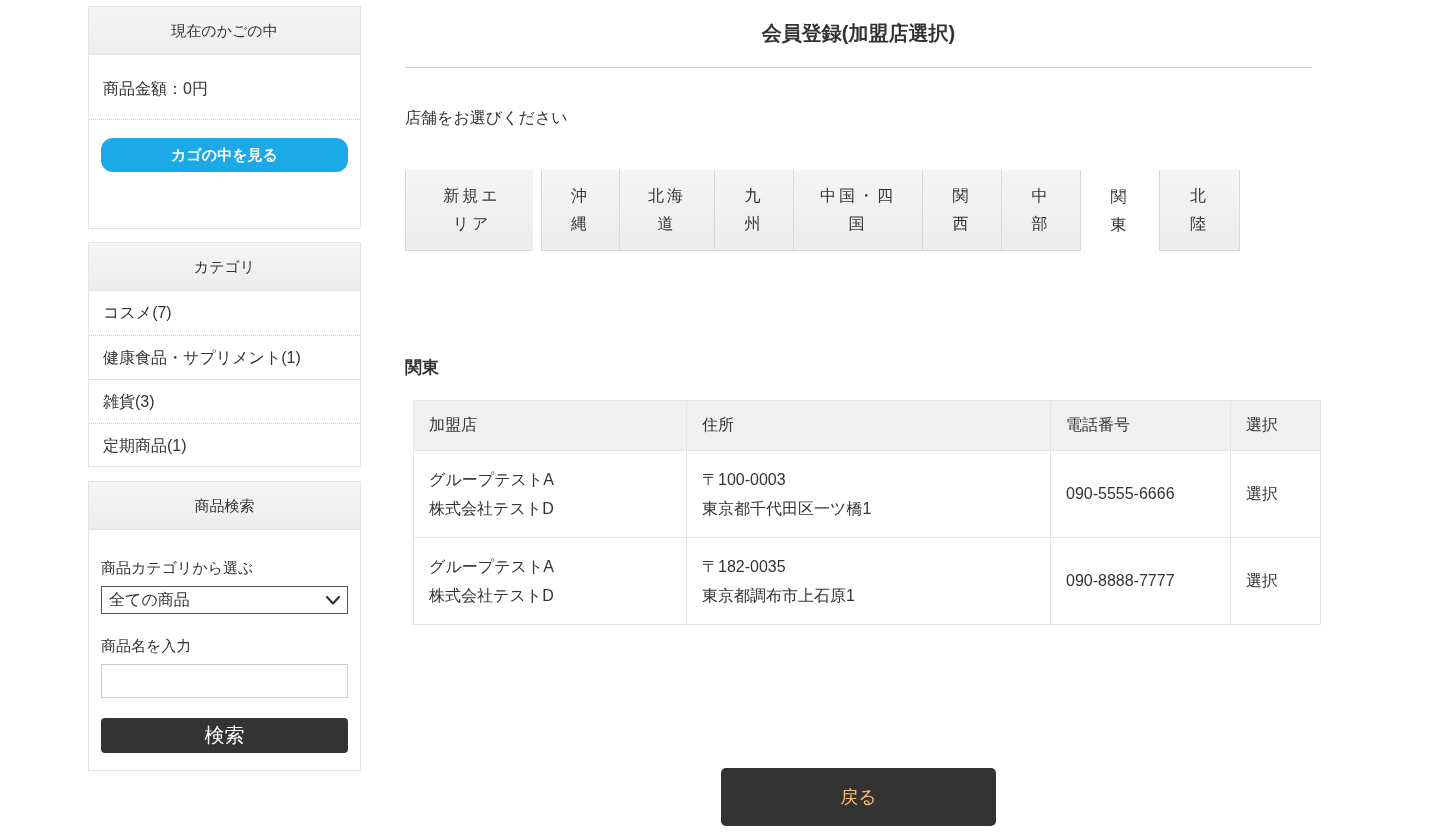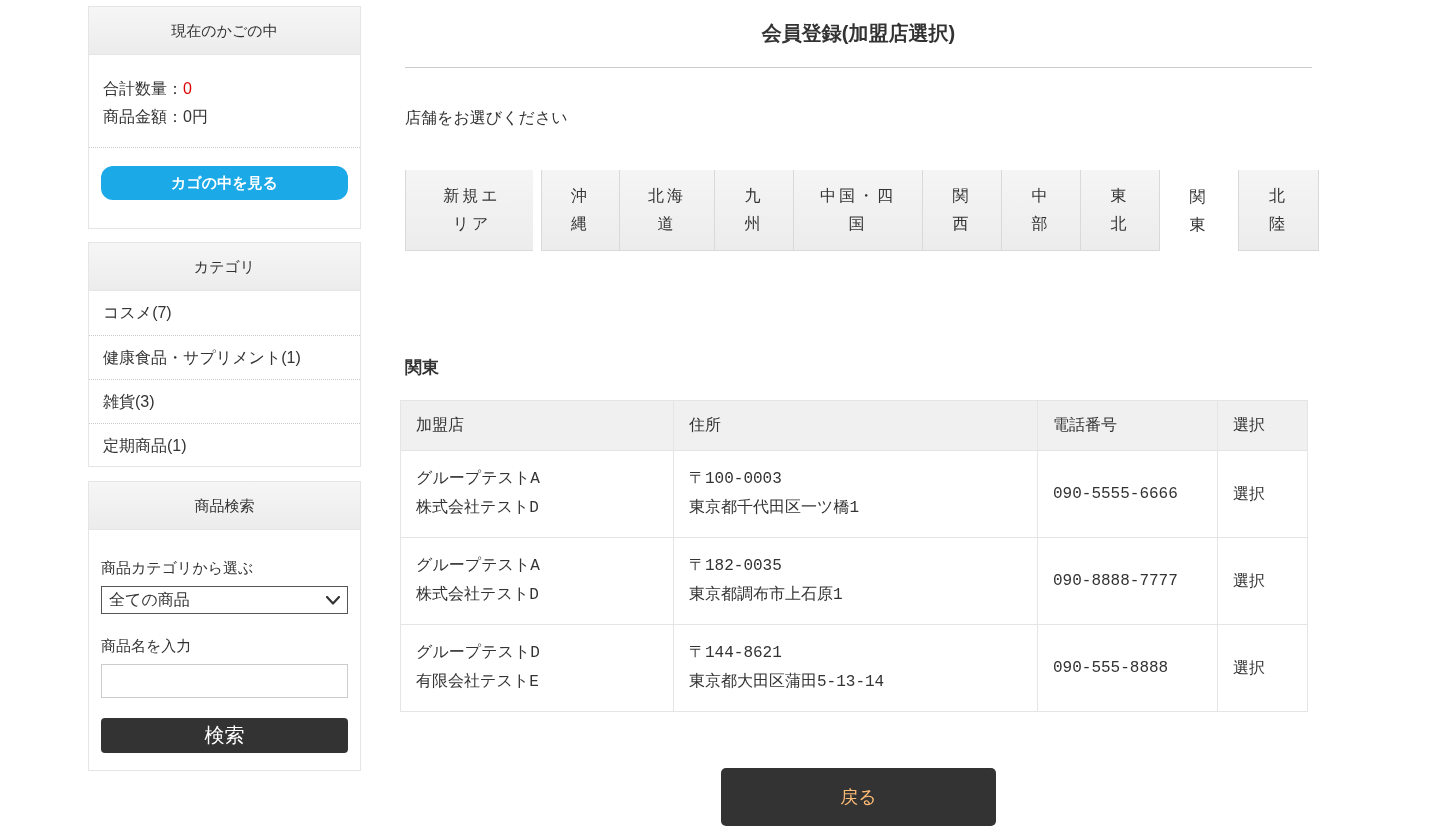--- a/index.html
+++ b/index.html
@@ -91,22 +91,22 @@
   .tab-w3 { width:95px; }
   .tab-w4 { width:79px; }
   .tab-w5 { width:129px; }
   .tab-w10 { width:81px; }
 
   .region-heading {
     position:absolute; left:405px; top:356px;
     font-size:17px; font-weight:bold;
   }
   .store-table {
-    position:absolute; left:400px; top:400px; width:907px;
-    border-collapse:collapse; table-layout:fixed;font-family:Liberation Mono, monospace;
+    position:absolute; left:413px; top:400px; width:907px;
+    border-collapse:collapse; table-layout:fixed;
   }
   .store-table th, .store-table td {
     border:1px solid #e5e5e5; text-align:left;
     padding:0 0 0 15px; vertical-align:middle;
     font-weight:normal; font-size:16px; color:#333;
   }
   .store-table th { height:50px; background:#f0f0f0; }
   .store-table td { height:87px; background:#fff; }
   .cell-line { line-height:29px; }
   .select-link { cursor:pointer; }
@@ -118,21 +118,20 @@
   }
 </style>
 </head>
 <body>
 
 <div class="canvas">
 
   <div class="side-box cart-box">
     <div class="side-box-header">現在のかごの中</div>
     <div class="cart-stats">
-      <div class="cart-line"><span>合計数量：</span><span class="red-num">0</span></div>
       <div class="cart-line"><span>商品金額：</span><span>0円</span></div>
     </div>
     <div class="cart-divider"></div>
     <div class="cart-btn-wrap">
       <button class="btn-blue">カゴの中を見る</button>
     </div>
   </div>
 
   <div class="side-box cat-box">
     <div class="side-box-header">カテゴリ</div>
@@ -165,21 +164,20 @@
   <div class="instruction">店舗をお選びください</div>
 
   <div class="tabs">
     <div class="tab tab-w1">新規エリア</div>
     <div class="tab tab-w2">沖縄</div>
     <div class="tab tab-w3">北海道</div>
     <div class="tab tab-w4">九州</div>
     <div class="tab tab-w5">中国・四国</div>
     <div class="tab tab-w4">関西</div>
     <div class="tab tab-w4">中部</div>
-    <div class="tab tab-w4">東北</div>
     <div class="tab tab-w4 selected">関東</div>
     <div class="tab tab-w10">北陸</div>
   </div>
 
   <div class="region-heading">関東</div>
 
   <table class="store-table">
     <colgroup>
         <col style="width:273px">
         <col style="width:364px">
@@ -212,30 +210,18 @@
           <div class="cell-line">グループテストA</div>
           <div class="cell-line">株式会社テストD</div>
         </td>
         <td>
           <div class="cell-line">〒182-0035</div>
           <div class="cell-line">東京都調布市上石原1</div>
         </td>
         <td>090-8888-7777</td>
         <td><span class="select-link">選択</span></td>
       </tr>
-      <tr>
-        <td>
-          <div class="cell-line">グループテストD</div>
-          <div class="cell-line">有限会社テストE</div>
-        </td>
-        <td>
-          <div class="cell-line">〒144-8621</div>
-          <div class="cell-line">東京都大田区蒲田5-13-14</div>
-        </td>
-        <td>090-555-8888</td>
-        <td><span class="select-link">選択</span></td>
-      </tr>
     </tbody>
   </table>
 
   <button class="back-btn">戻る</button>
 
 </div>
 
 </body></html>

